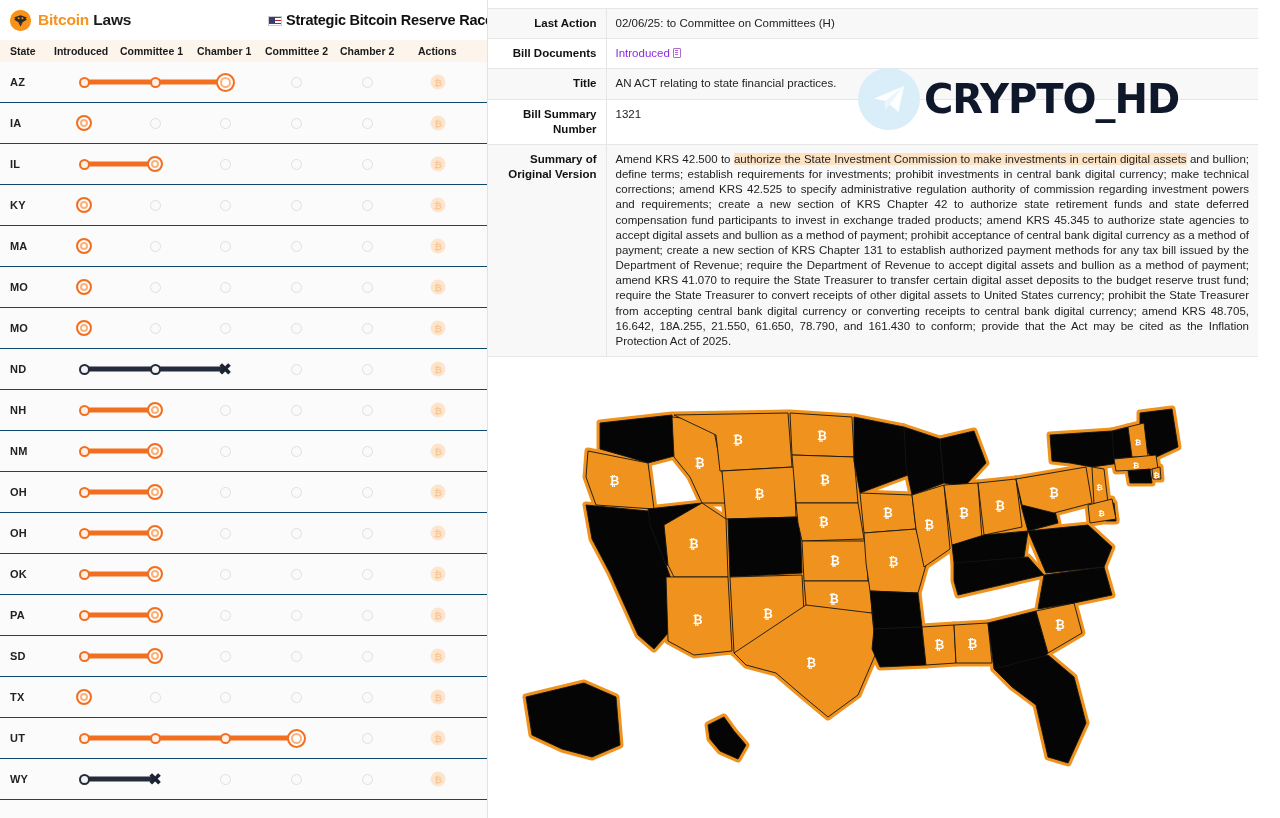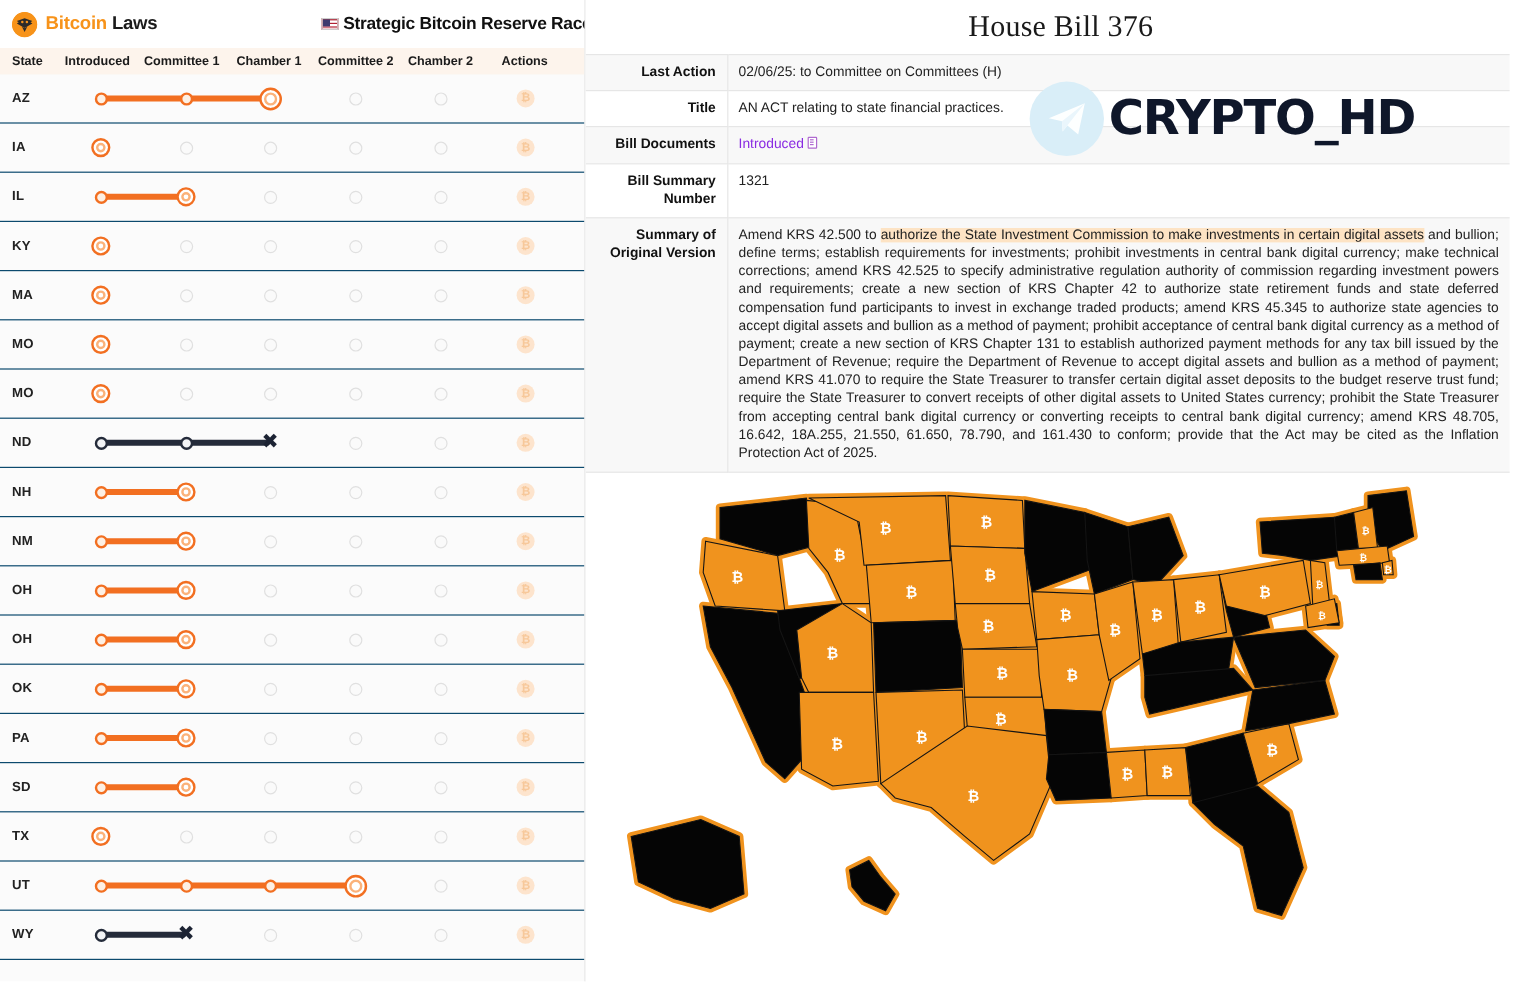--- a/index.html
+++ b/index.html
@@ -395,36 +395,35 @@
           <div class="node empty" style="left: 225px;"></div>
           <div class="node empty" style="left: 296px;"></div>
           <div class="node empty" style="left: 367px;"></div>
           <div class="btc-faded" style="left: 438px;">₿</div>
         </div>
       </div>
   </div>
 
   <div id="right-panel">
 
-    <div id="bill-title">House Bill 376</div>
 
 
     <table id="bill-table">
       <tbody id="bill-tbody">
           <tr>
             <td class="lbl-cell">Last Action</td>
             <td class="val-cell">02/06/25: to Committee on Committees (H)</td>
           </tr>
           <tr>
+            <td class="lbl-cell">Bill Documents</td>
+            <td class="val-cell"><span class="lnk-purple">Introduced</span><span class="pdf-ico"></span></td>
+          </tr>
+          <tr>
             <td class="lbl-cell">Title</td>
             <td class="val-cell">AN ACT relating to state financial practices.</td>
-          </tr>
-          <tr>
-            <td class="lbl-cell">Bill Documents</td>
-            <td class="val-cell"><span class="lnk-purple">Introduced</span><span class="pdf-ico"></span></td>
           </tr>
           <tr>
             <td class="lbl-cell">Bill Summary Number</td>
             <td class="val-cell">1321</td>
           </tr>
           <tr>
             <td class="lbl-cell">Summary of Original Version</td>
             <td class="val-cell" style="text-align: justify;"><span>Amend KRS 42.500 to </span><span class="hl">authorize the State Investment Commission to make investments in certain digital assets</span><span> and bullion; define terms; establish requirements for investments; prohibit investments in central bank digital currency; make technical corrections; amend KRS 42.525 to specify administrative regulation authority of commission regarding investment powers and requirements; create a new section of KRS Chapter 42 to authorize state retirement funds and state deferred compensation fund participants to invest in exchange traded products; amend KRS 45.345 to authorize state agencies to accept digital assets and bullion as a method of payment; prohibit acceptance of central bank digital currency as a method of payment; create a new section of KRS Chapter 131 to establish authorized payment methods for any tax bill issued by the Department of Revenue; require the Department of Revenue to accept digital assets and bullion as a method of payment; amend KRS 41.070 to require the State Treasurer to transfer certain digital asset deposits to the budget reserve trust fund; require the State Treasurer to convert receipts of other digital assets to United States currency; prohibit the State Treasurer from accepting central bank digital currency or converting receipts to central bank digital currency; amend KRS 48.705, 16.642, 18A.255, 21.550, 61.650, 78.790, and 161.430 to conform; provide that the Act may be cited as the Inflation Protection Act of 2025.</span></td>
           </tr>
         </tbody>

